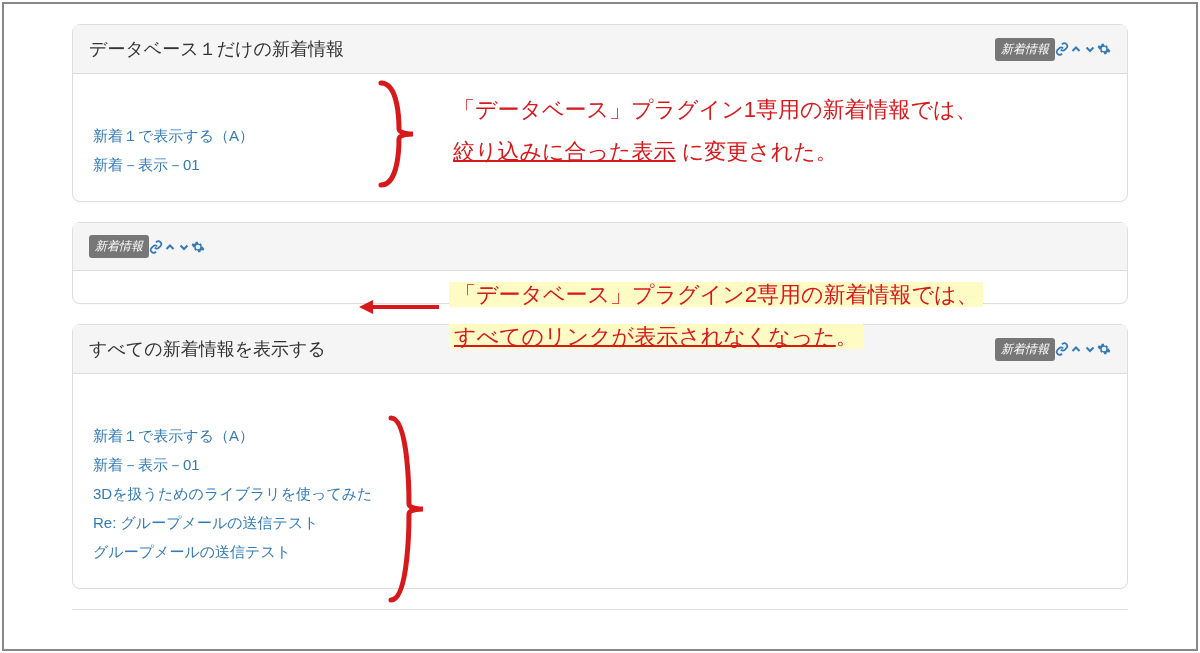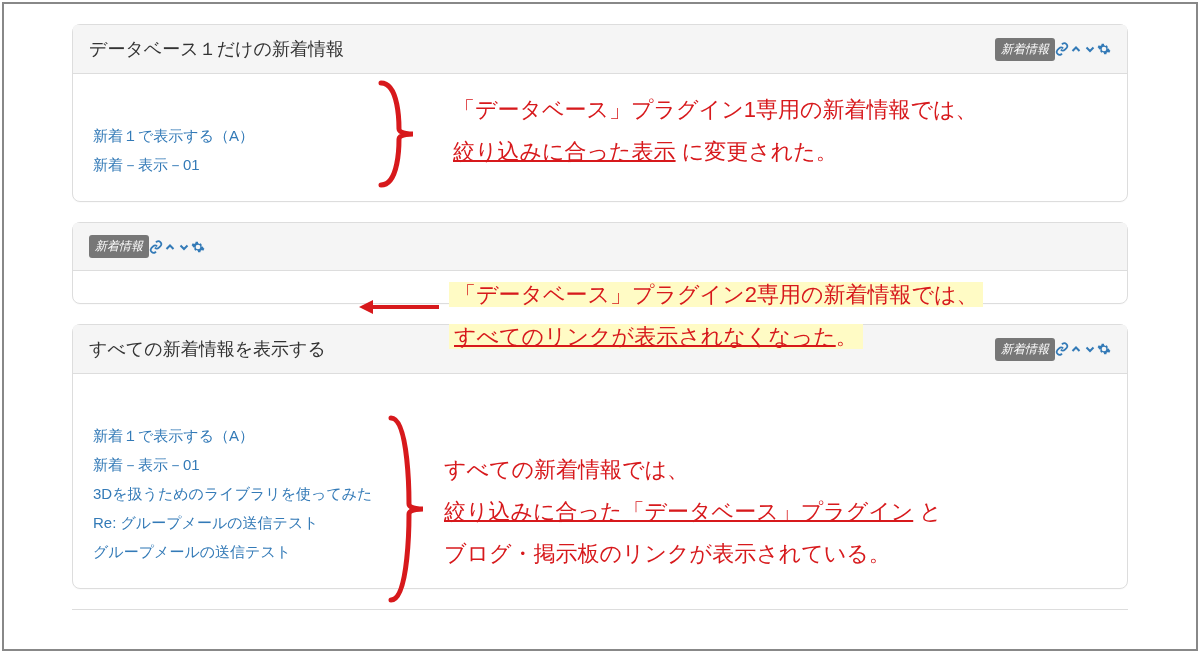--- a/index.html
+++ b/index.html
@@ -240,19 +240,14 @@
   <div class="annotation" style="left:449px; top:85px;">
     <span>「データベース」プラグイン1専用の新着情報では、</span><br>
     <span class="underl">絞り込みに合った表示</span><span> に変更された。</span>
   </div>
 
   <div class="annotation" style="left:445px; top:270px;">
     <span class="yellow">「データベース」プラグイン2専用の新着情報では、</span><br>
     <span class="yellow"><span class="underl">すべてのリンクが表示されなくなった</span><span>。</span></span>
   </div>
 
-  <div class="annotation" style="left:440px; top:445px;">
-    <span>すべての新着情報では、</span><br>
-    <span class="underl">絞り込みに合った「データベース」プラグイン</span><span> と</span><br>
-    <span>ブログ・掲示板のリンクが表示されている。</span>
-  </div>
 
 </div>
 
 </body></html>

